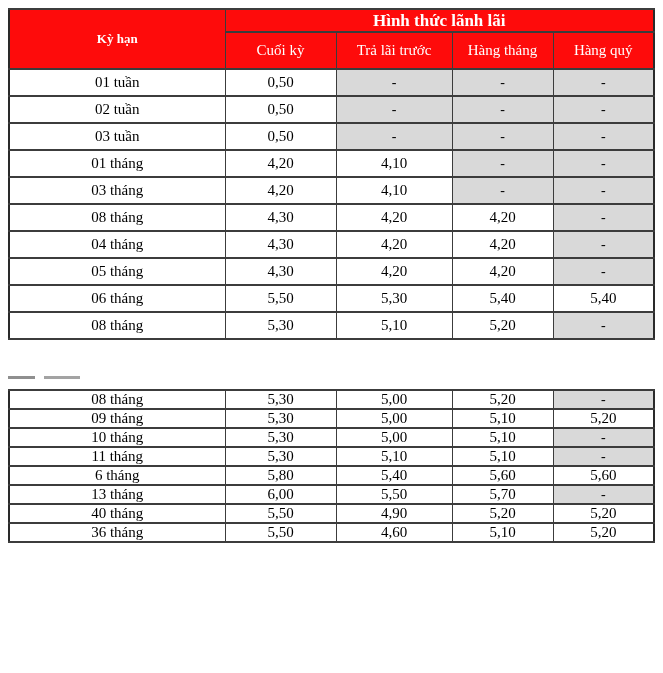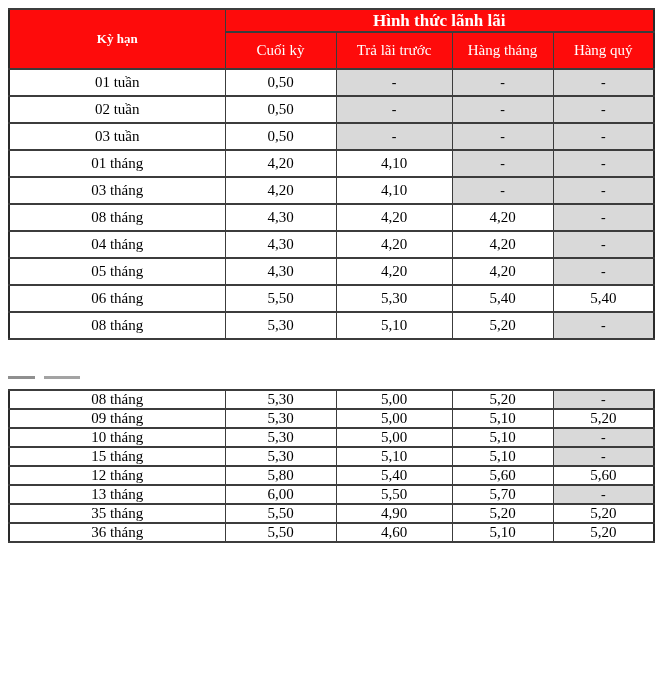--- a/index.html
+++ b/index.html
@@ -193,42 +193,42 @@
           <td>5,20</td>
         </tr>
         <tr>
           <td class="term">10 tháng</td>
           <td>5,30</td>
           <td>5,00</td>
           <td>5,10</td>
           <td class="empty">-</td>
         </tr>
         <tr>
-          <td class="term">15 tháng</td>
-          <td>5,30</td>
-          <td>5,10</td>
-          <td>5,10</td>
-          <td class="empty">-</td>
-        </tr>
-        <tr>
-          <td class="term">12 tháng</td>
+          <td class="term">11 tháng</td>
+          <td>5,30</td>
+          <td>5,10</td>
+          <td>5,10</td>
+          <td class="empty">-</td>
+        </tr>
+        <tr>
+          <td class="term">6 tháng</td>
           <td>5,80</td>
           <td>5,40</td>
           <td>5,60</td>
           <td>5,60</td>
         </tr>
         <tr>
           <td class="term">13 tháng</td>
           <td>6,00</td>
           <td>5,50</td>
           <td>5,70</td>
           <td class="empty">-</td>
         </tr>
         <tr>
-          <td class="term">35 tháng</td>
+          <td class="term">40 tháng</td>
           <td>5,50</td>
           <td>4,90</td>
           <td>5,20</td>
           <td>5,20</td>
         </tr>
         <tr>
           <td class="term">36 tháng</td>
           <td>5,50</td>
           <td>4,60</td>
           <td>5,10</td>

